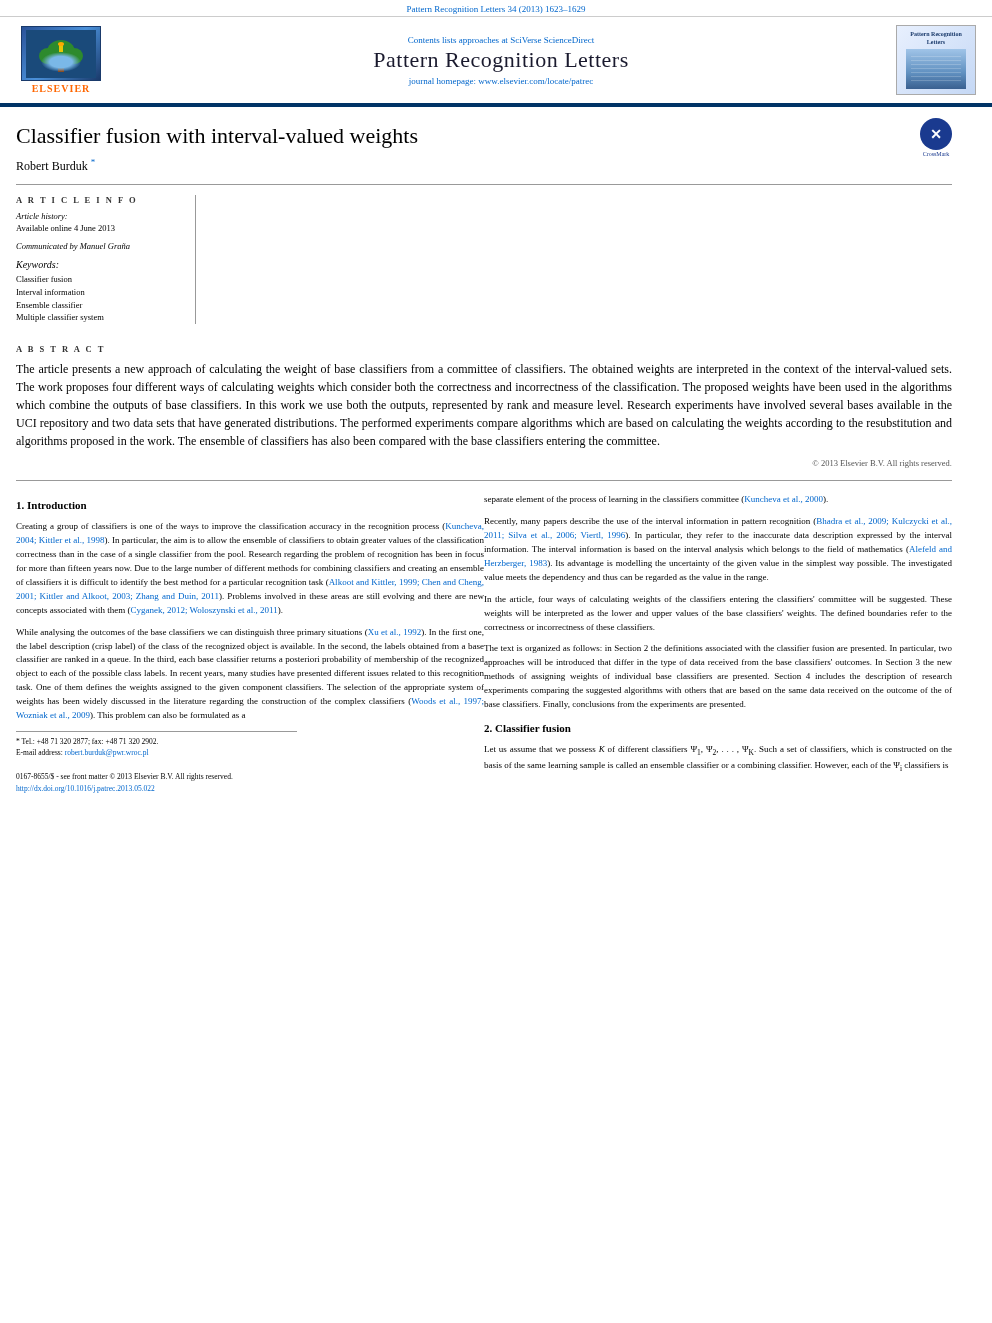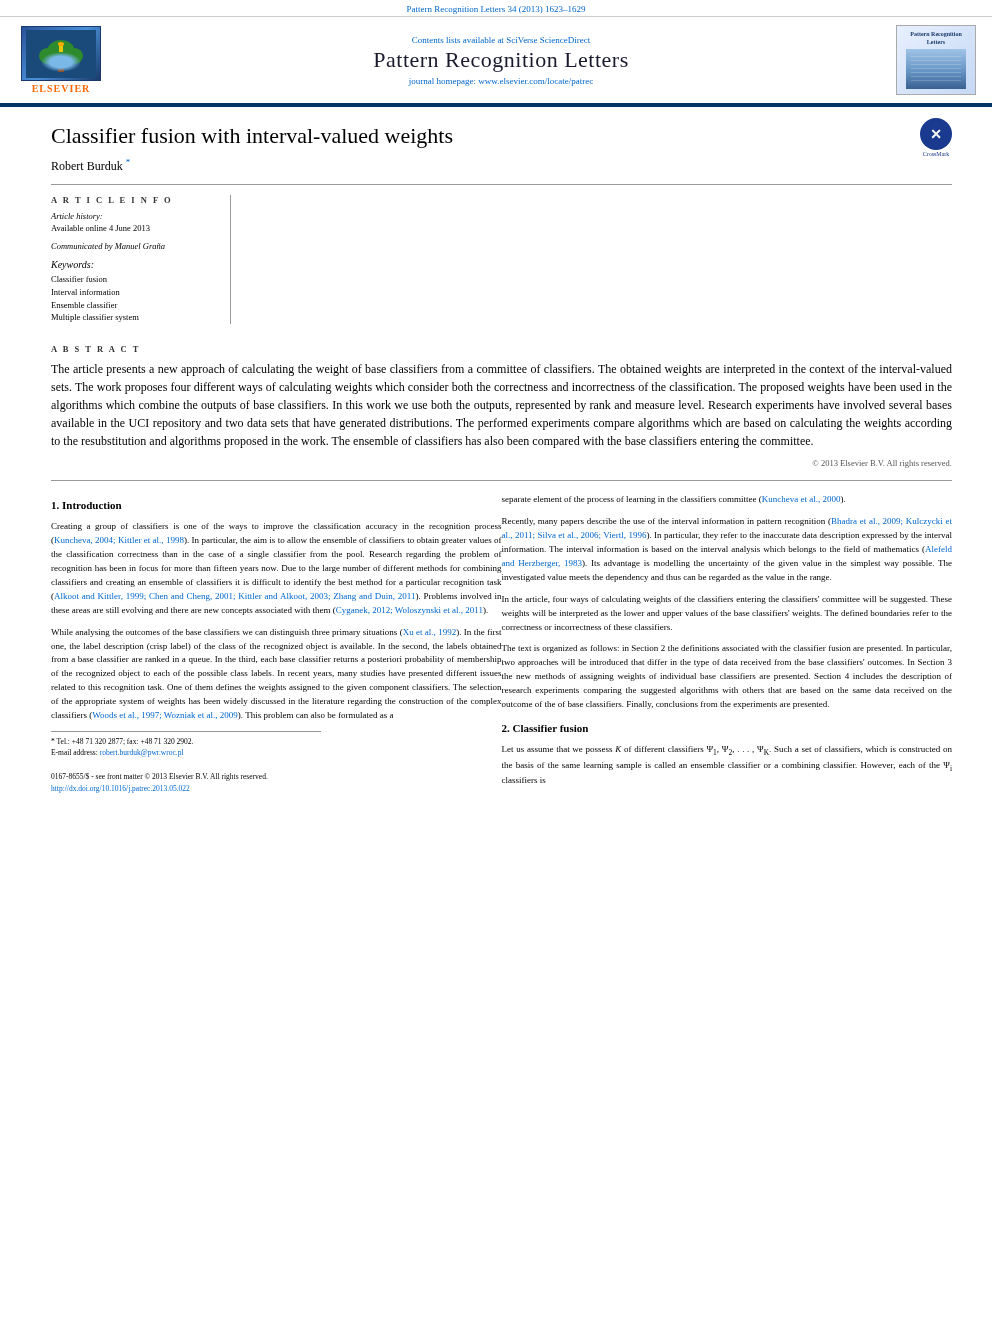--- a/index.html
+++ b/index.html
@@ -134,22 +134,21 @@
 
     
     .section-divider {
       height: 2px;
       background: #003366;
       margin: 0;
     }
 
     
     .article-body {
-      padding: 16px 40px 20px 40px;
-      margin-left: 11px;
+      padding: 16px 40px 20px 16px;
     }
 
     
     .article-title {
       font-size: 22px;
       font-weight: normal;
       color: #000;
       margin-bottom: 8px;
       font-family: 'Times New Roman', serif;
     }
@@ -340,21 +339,21 @@
 
         <rect x="33" y="14" width="4" height="8" fill="#ffcc00" opacity="0.9"></rect>
         <ellipse cx="35" cy="14" rx="3" ry="2" fill="#ffaa00"></ellipse>
       </svg>
     </div>
     <div class="elsevier-text">ELSEVIER</div>
   </div>
 
   <div class="journal-title-center">
     <div class="sci-verse">
-      <span>Contents lists available at</span>
+      <span>Contents lists approaches at</span>
       <span style="color:#0066cc;">SciVerse ScienceDirect</span>
     </div>
     <h1>Pattern Recognition Letters</h1>
     <div class="homepage">
       <span>journal homepage:</span>
       <span style="color:#0066cc;">www.elsevier.com/locate/patrec</span>
     </div>
   </div>
 
   <div class="journal-cover">

